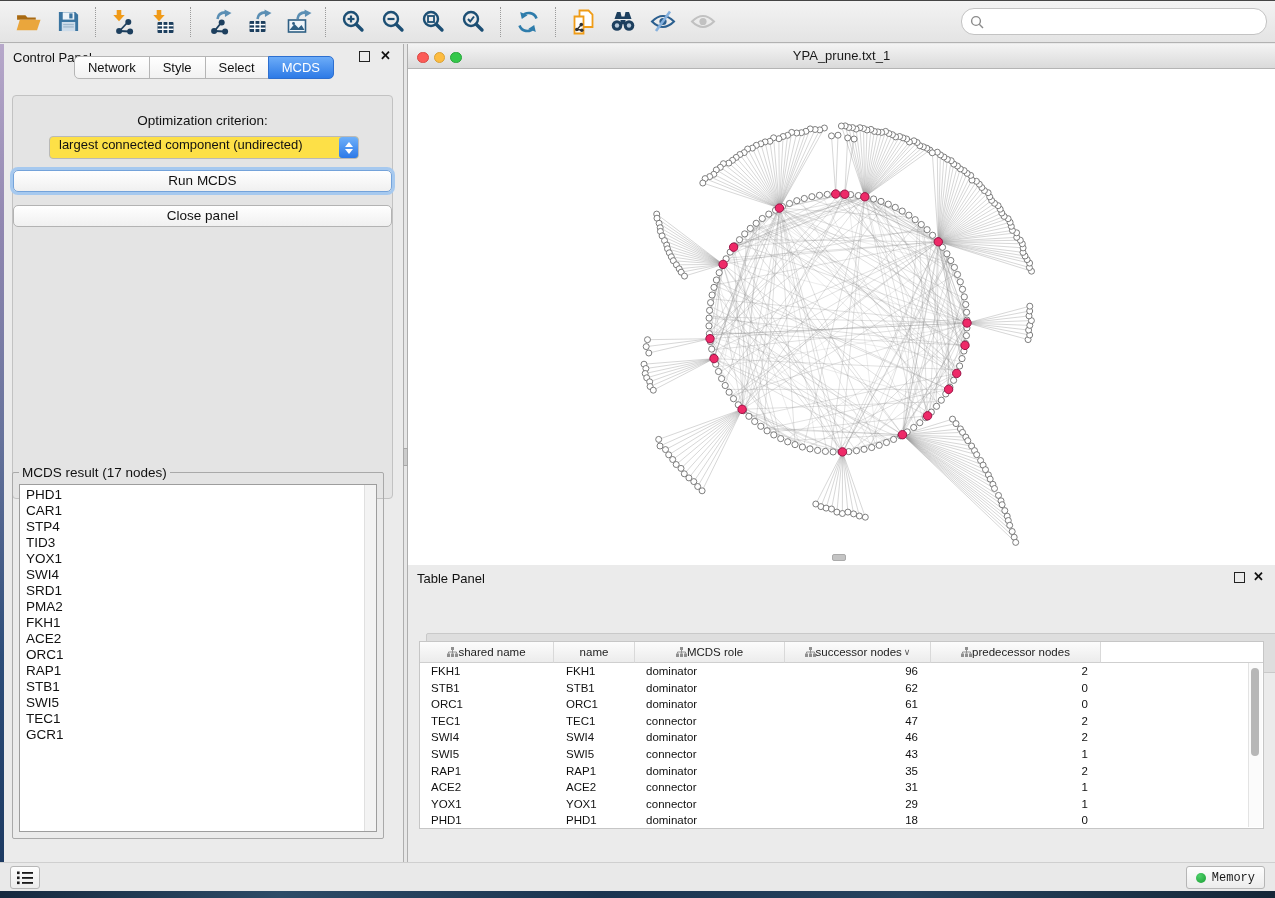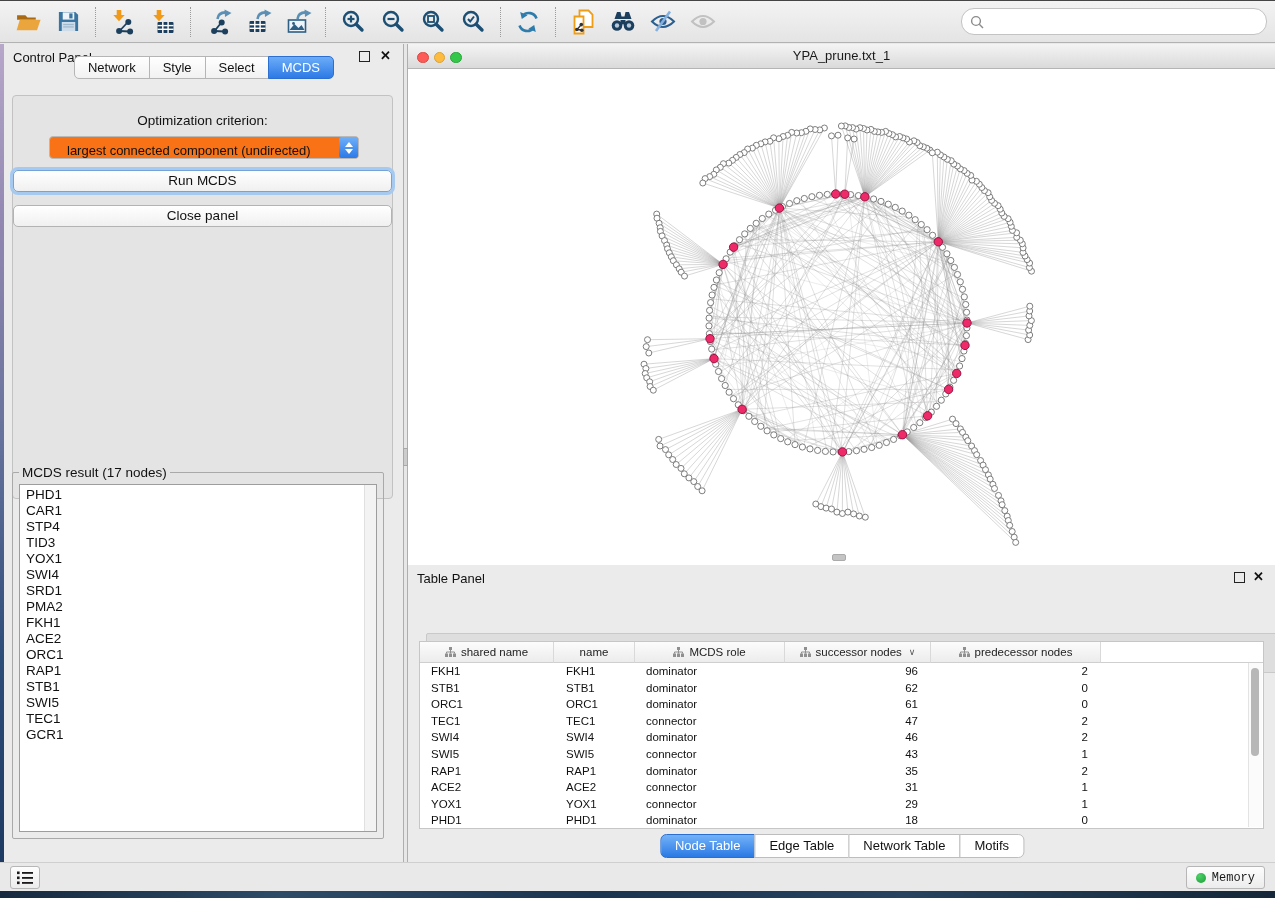--- a/index.html
+++ b/index.html
@@ -37,22 +37,22 @@
   .cp-tabs{position:absolute;left:0;top:12px;width:100%;display:flex;justify-content:center;z-index:2;}
   .cp-tab{height:21px;line-height:21px;padding:0 13px;font-size:13px;background:linear-gradient(#ffffff,#f1f1f1);
     border:1px solid #b5b5b5;margin-right:-1px;color:#111;}
   .cp-tab:first-child{border-radius:5px 0 0 5px;}
   .cp-tab:last-child{border-radius:0 5px 5px 0;}
   .cp-tab.active{background:linear-gradient(#6cacf8,#2d7ae6);color:#fff;border-color:#2d6fd0;}
 
   .cp-inner{position:absolute;left:8px;top:51px;width:381px;height:404px;background:#e4e4e4;
     border:1px solid #c2c2c2;border-radius:4px;box-sizing:border-box;}
   .opt-label{position:absolute;left:0;top:17px;width:100%;text-align:center;font-size:13.5px;color:#111;}
-  .dropdown{position:absolute;left:36px;top:40px;width:310px;height:23px;background:#f97316;
-    border:1px solid #b9b9b9;border-radius:4px;box-sizing:border-box;display:flex;align-items:flex-end;padding-left:8px;}
+  .dropdown{position:absolute;left:36px;top:40px;width:310px;height:23px;background:#fde047;
+    border:1px solid #b9b9b9;border-radius:4px;box-sizing:border-box;display:flex;align-items:flex-start;}
   .dropdown .dd-value{flex:1;font-size:13px;padding-left:9px;color:#111;white-space:nowrap;}
   .dd-stepper{width:19px;height:21px;background:linear-gradient(#6fb0f9,#2c79e8);border-radius:3px;
     display:flex;flex-direction:column;align-items:center;justify-content:center;gap:2px;}
   .dd-up{width:0;height:0;border-left:4px solid transparent;border-right:4px solid transparent;border-bottom:5px solid #fff;}
   .dd-down{width:0;height:0;border-left:4px solid transparent;border-right:4px solid transparent;border-top:5px solid #fff;}
   .cp-buttons{position:absolute;left:0;top:74px;width:100%;display:flex;justify-content:center;gap:13px;flex-direction:column;}
   .btn{height:22px;line-height:20px;padding:0 16px;font-size:13.5px;background:linear-gradient(#ffffff,#f0f0f0);
     border:1px solid #b3b3b3;border-radius:5px;color:#111;box-sizing:border-box;}
   .btn.focus-ring{box-shadow:0 0 0 3px #a6c9ef;border-color:#74a3da;}
 
@@ -95,21 +95,21 @@
     gap:17px;padding-left:16px;margin-top:40px;}
   .tp-btn{width:24px;height:24px;display:flex;align-items:center;justify-content:center;}
   .tp-btn.disabled{opacity:.9;}
   .fx-text{font-family:"DejaVu Serif",serif;font-style:italic;font-size:19px;color:#9d9d9d;}
 
   .tp-table{position:absolute;left:11px;top:76px;width:845px;height:188px;background:#fff;
     border:1px solid #c6c6c6;box-sizing:border-box;overflow:hidden;}
   .tp-grid{display:grid;grid-template-columns:134px 81px 150px 146px 170px 1fr;}
   .th{height:21px;box-sizing:border-box;background:linear-gradient(#fcfcfc,#ececec);
     border-bottom:1px solid #cfcfcf;border-right:1px solid #d9d9d9;display:flex;align-items:center;
-    justify-content:center;gap:5px;font-size:11.5px;color:#222;}
+    justify-content:center;font-size:11.5px;color:#222;}
   .th.filler{border-right:none;background:#fff;border-bottom:1px solid #cfcfcf;}
   .sort-chevron{font-size:9px;color:#555;margin-left:2px;}
   .tr{height:16.6px;}
   .td{font-size:11.5px;line-height:16.6px;color:#111;white-space:nowrap;overflow:hidden;}
   .td.c0{padding-left:11px;} .td.c1{padding-left:12px;} .td.c2{padding-left:11px;}
   .td.c3,.td.c4{text-align:right;padding-right:13px;}
   .tp-scroll{position:absolute;right:1px;top:21px;bottom:1px;width:13px;background:#fbfbfb;border-left:1px solid #e3e3e3;}
   .tp-thumb{position:absolute;left:2px;top:5px;width:8px;height:88px;background:#b7b7b7;border-radius:4px;}
 
   .tp-tabs{position:absolute;top:269px;left:50%;transform:translateX(-50%);display:flex;height:22px;}
@@ -1386,26 +1386,20 @@
             <div class="td c2">dominator</div>
             <div class="td c3">18</div>
             <div class="td c4">0</div>
             <div class="td"></div>
           </div>
         </div>
       <div class="tp-scroll">
         <div class="tp-thumb"></div>
       </div>
     </div>
-    <div class="tp-tabs" id="tp-tabs">
-        <div class="tp-tab active">Node Table</div>
-        <div class="tp-tab">Edge Table</div>
-        <div class="tp-tab">Network Table</div>
-        <div class="tp-tab">Motifs</div>
-      </div>
   </div>
 
   <div class="status-bar">
     <div class="menu-btn">
       <span class="ticon">
         <svg width="18" height="16" viewBox="0 0 18 16">
             <g fill="#1a1a1a">
               <rect x="1" y="1.5" width="2.6" height="2.6"></rect>
               <rect x="1" y="6.5" width="2.6" height="2.6"></rect>
               <rect x="1" y="11.5" width="2.6" height="2.6"></rect>

